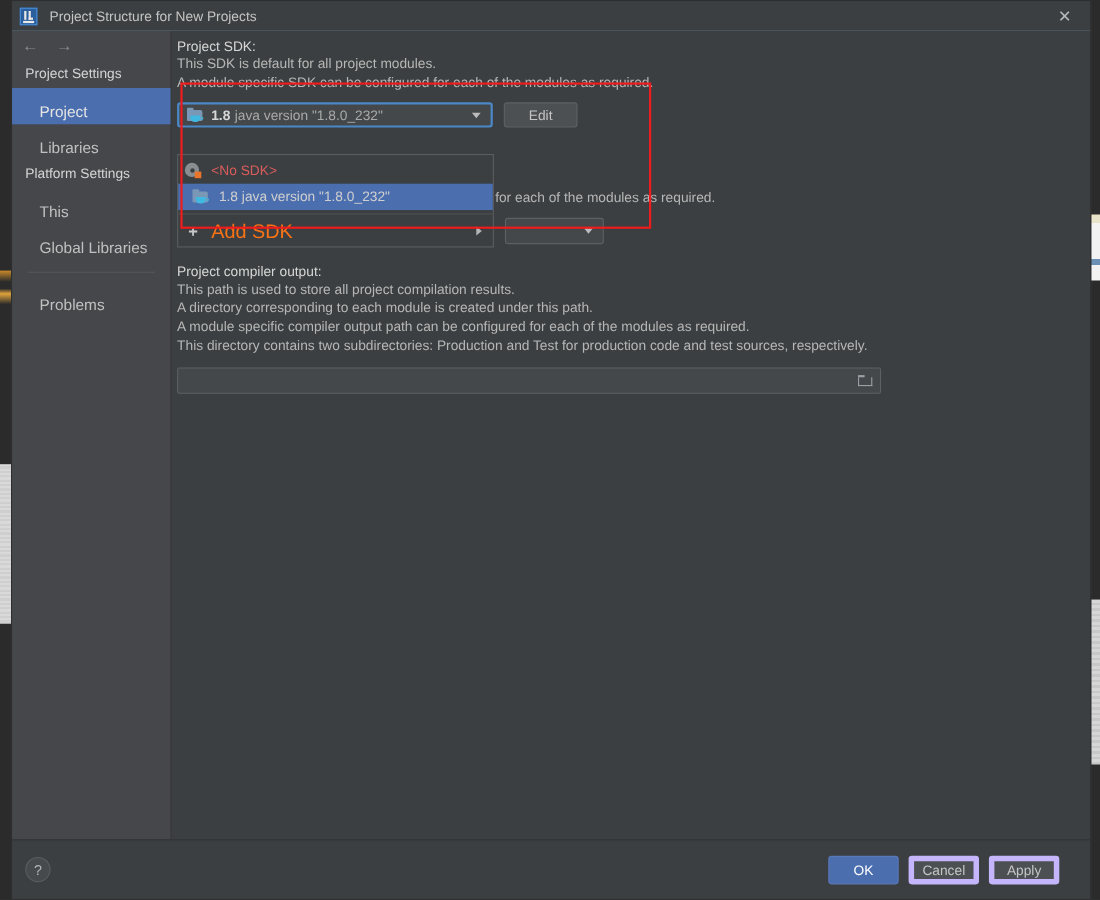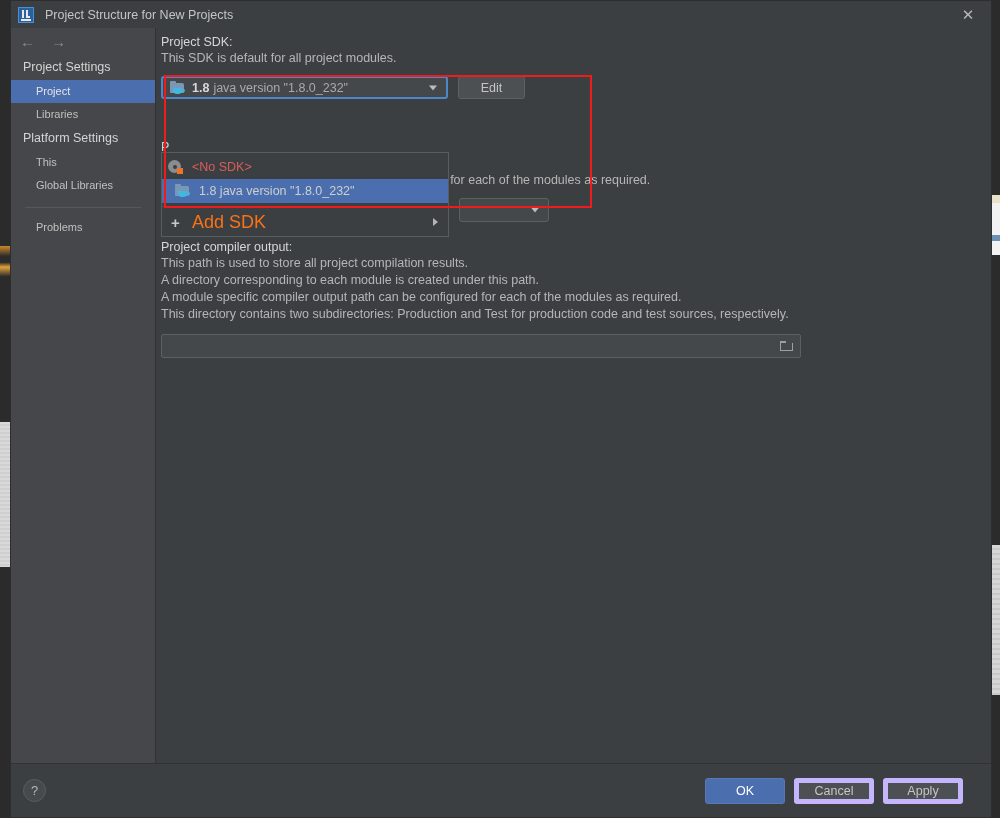--- a/index.html
+++ b/index.html
@@ -153,22 +153,22 @@
     cursor: default;
   }
   .tree-group {
     padding: 3px 0 3px 12px;
     font-weight: normal;
     font-size: 12.5px;
     color: #d4d4d4;
     line-height: 19px;
   }
   .tree-item {
-    padding: 2px 0 2px 25px;
-    font-size: 11px;
+    padding: 12px 0 2px 25px;
+    font-size: 14px;
     color: #c0c0c0;
     line-height: 19px;
     cursor: default;
   }
   .tree-item.selected {
     background: #4b6eaf;
     color: #e4e4e4;
   }
   #sidebar-divider {
     height: 1px;
@@ -283,21 +283,21 @@
     align-items: center;
     justify-content: center;
     font-size: 12.5px;
     color: #c5c5c5;
     cursor: pointer;
   }
 
   
   #sdk-dropdown {
     position: absolute;
-    left: 5px; top: 124px;
+    left: 5px; top: 112px;
     width: 288px;
     background: #3c3f41;
     border: 1px solid #5a5d5f;
     box-sizing: border-box;
     z-index: 30;
     padding: 2px 0;
   }
   .dropdown-item {
     height: 24px;
     display: flex;
@@ -474,21 +474,21 @@
     color: #b5b5b5;
     cursor: pointer;
   }
   #footer-buttons {
     margin-left: auto;
     margin-right: 28px;
     display: flex;
     gap: 9px;
   }
   .footer-btn {
-    width: 80px; height: 26px;
+    width: 64px; height: 26px;
     border-radius: 3px;
     display: flex;
     align-items: center;
     justify-content: center;
     font-size: 12.5px;
     box-sizing: border-box;
     cursor: pointer;
   }
   .footer-btn.primary {
     background: #4b6eaf;
@@ -540,20 +540,21 @@
       <div class="tree-item">Global Libraries</div>
 
       <div id="sidebar-divider"></div>
       <div class="tree-item">Problems</div>
     </div>
 
     <div id="content">
 
       <div class="section-title">Project SDK:</div>
       <div class="desc-line">This SDK is default for all project modules.</div>
+      <div class="desc-line">A module specific SDK can be configured for each of the modules as required.</div>
 
       <div id="lang-level-block">
         <div class="section-title">P</div>
         <div class="desc-line">T</div>
         <div class="desc-line">
           <span>A</span>
           <span style="display:inline-block;width:278px"></span><span>for each of the modules as required.</span>
         </div>
         <div id="lang-combo">
           <span class="combo-arrow"></span>

